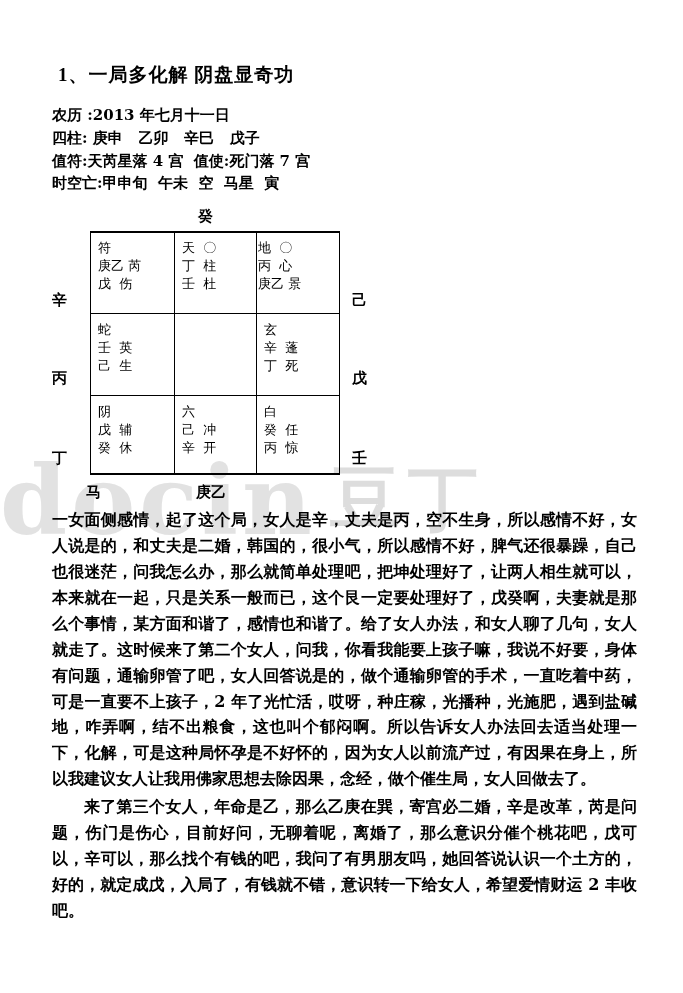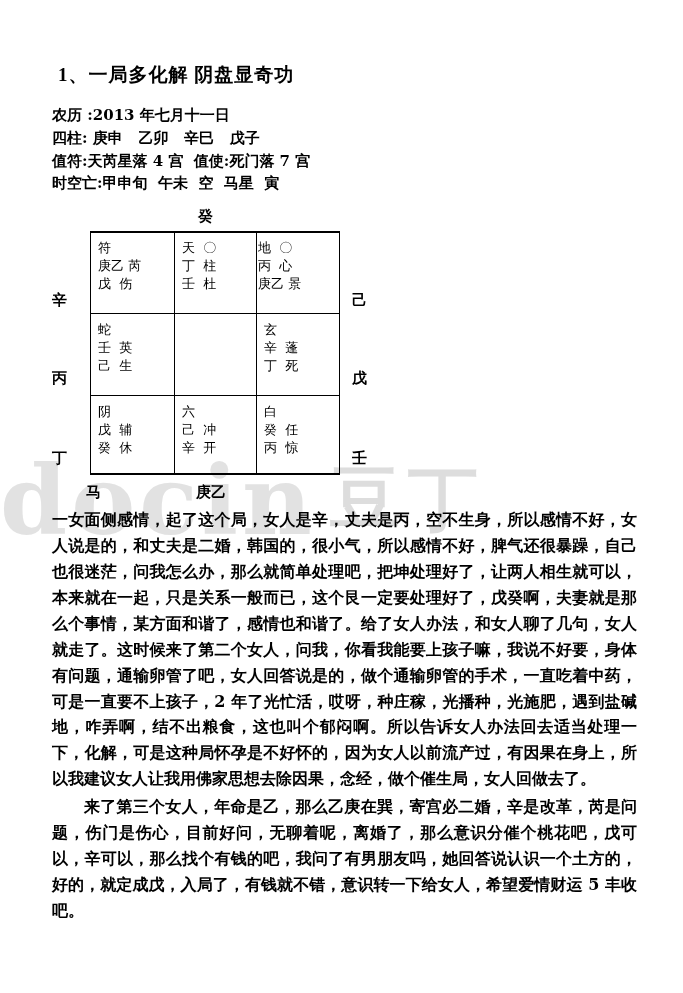--- a/index.html
+++ b/index.html
@@ -206,17 +206,17 @@
 
         <div class="cell" style="left:174px; top:170px;"><span>白</span><br><span>癸  任</span><br><span>丙  惊</span></div>
       </div>
 
       <div class="below-row" style="left:86px; top:276px;">马</div>
       <div class="below-row" style="left:196px; top:276px;">庚乙</div>
     </div>
 
     <div class="body-text">
       <p class="first">一女面侧感情，起了这个局，女人是辛，丈夫是丙，空不生身，所以感情不好，女人说是的，和丈夫是二婚，韩国的，很小气，所以感情不好，脾气还很暴躁，自己也很迷茫，问我怎么办，那么就简单处理吧，把坤处理好了，让两人相生就可以，本来就在一起，只是关系一般而已，这个艮一定要处理好了，戊癸啊，夫妻就是那么个事情，某方面和谐了，感情也和谐了。给了女人办法，和女人聊了几句，女人就走了。这时候来了第二个女人，问我，你看我能要上孩子嘛，我说不好要，身体有问题，通输卵管了吧，女人回答说是的，做个通输卵管的手术，一直吃着中药，可是一直要不上孩子，2 年了光忙活，哎呀，种庄稼，光播种，光施肥，遇到盐碱地，咋弄啊，结不出粮食，这也叫个郁闷啊。所以告诉女人办法回去适当处理一下，化解，可是这种局怀孕是不好怀的，因为女人以前流产过，有因果在身上，所以我建议女人让我用佛家思想去除因果，念经，做个催生局，女人回做去了。</p>
-      <p>来了第三个女人，年命是乙，那么乙庚在巽，寄宫必二婚，辛是改革，芮是问题，伤门是伤心，目前好问，无聊着呢，离婚了，那么意识分催个桃花吧，戊可以，辛可以，那么找个有钱的吧，我问了有男朋友吗，她回答说认识一个土方的，好的，就定成戊，入局了，有钱就不错，意识转一下给女人，希望爱情财运 5 丰收吧。</p>
+      <p>来了第三个女人，年命是乙，那么乙庚在巽，寄宫必二婚，辛是改革，芮是问题，伤门是伤心，目前好问，无聊着呢，离婚了，那么意识分催个桃花吧，戊可以，辛可以，那么找个有钱的吧，我问了有男朋友吗，她回答说认识一个土方的，好的，就定成戊，入局了，有钱就不错，意识转一下给女人，希望爱情财运 2 丰收吧。</p>
     </div>
 
   </div>
 </div>
 
 </body></html>

